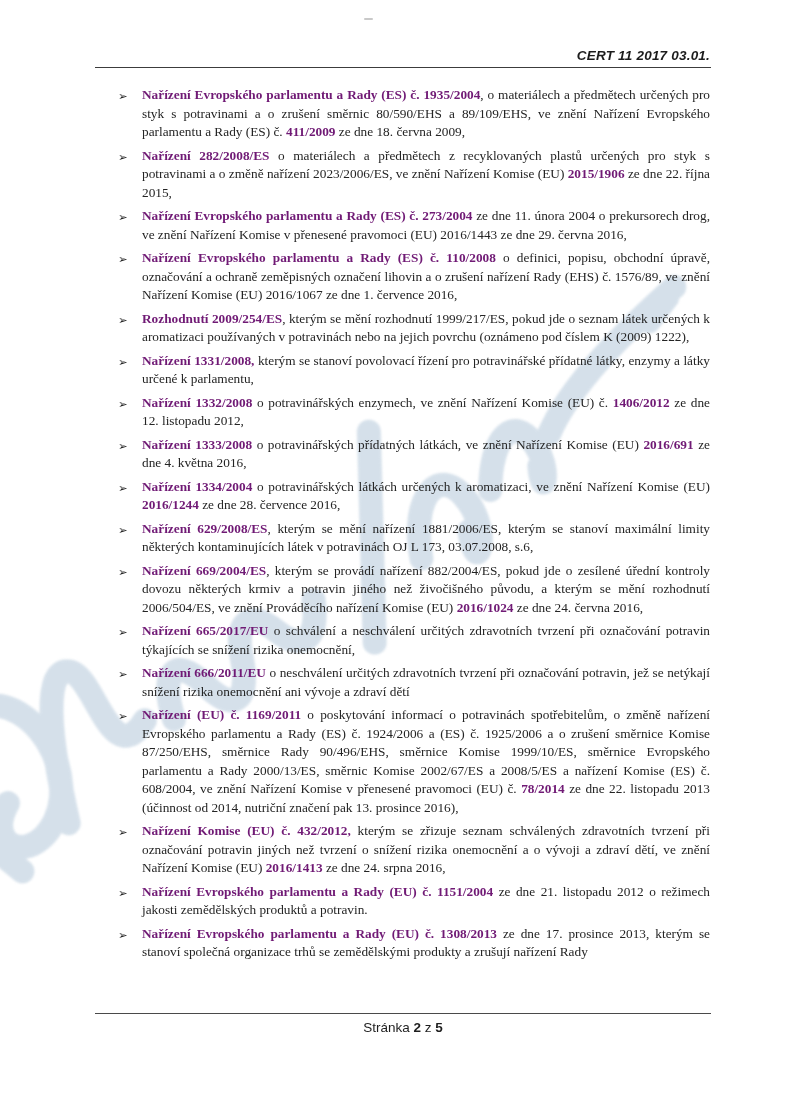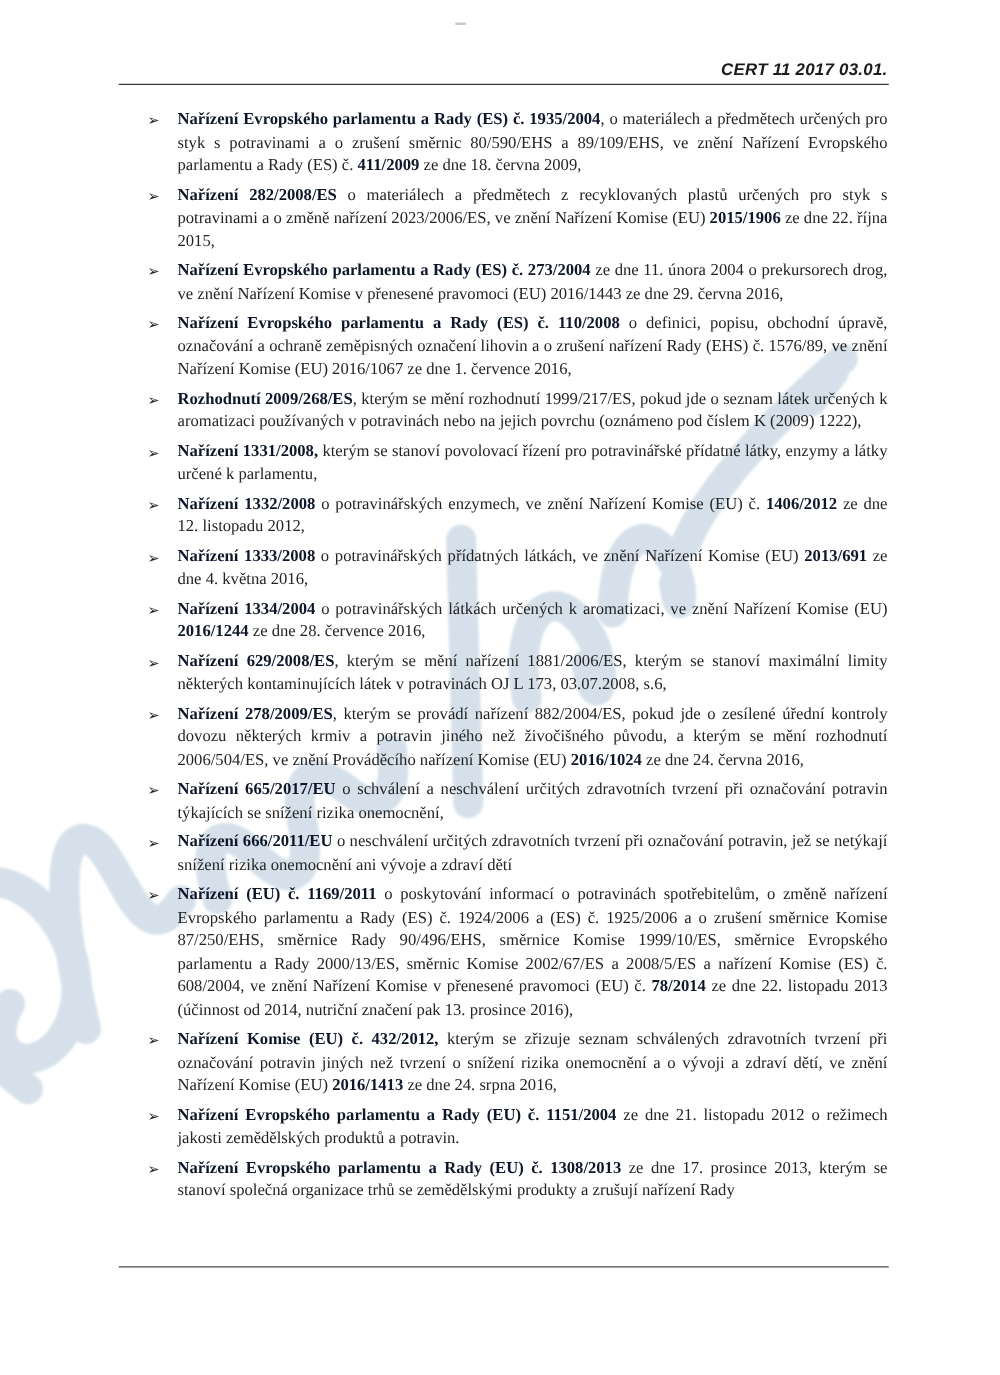--- a/index.html
+++ b/index.html
@@ -54,21 +54,21 @@
     font-size:13.3px;
     line-height:18.5px;
   }
   .bullet {
     flex:0 0 24px; width:24px;
     font-family:"DejaVu Sans", sans-serif;
     font-size:11.5px; color:#222;
     padding-top:1px;
   }
   .itext { flex:1; text-align:justify; }
-  .itext b { font-weight:bold; color:#0f172a; }
+  .itext b { font-weight:bold; color:#701a75; }
 
   
   .footer-rule {
     position:absolute; left:95px; right:89px; top:1013px;
     border-top:1.5px solid #4a4a4a;
   }
   .page-footer {
     position:absolute; left:95px; right:89px; top:1020px;
     text-align:center;
     font-family:"Liberation Sans", sans-serif;
@@ -112,45 +112,45 @@
       <li class="item">
         <span class="bullet">➢</span>
         <span class="itext"><b>Nařízení Evropského parlamentu a Rady (ES) č. 273/2004</b><span> ze dne 11. února 2004 o prekursorech drog, ve znění Nařízení Komise v přenesené pravomoci (EU) 2016/1443 ze dne 29. června 2016,</span></span>
       </li>
       <li class="item">
         <span class="bullet">➢</span>
         <span class="itext"><b>Nařízení Evropského parlamentu a Rady (ES) č. 110/2008</b><span> o definici, popisu, obchodní úpravě, označování a ochraně zeměpisných označení lihovin a o zrušení nařízení Rady (EHS) č. 1576/89, ve znění Nařízení Komise (EU) 2016/1067 ze dne 1. července 2016,</span></span>
       </li>
       <li class="item">
         <span class="bullet">➢</span>
-        <span class="itext"><b>Rozhodnutí 2009/268/ES</b><span>, kterým se mění rozhodnutí 1999/217/ES, pokud jde o seznam látek určených k aromatizaci používaných v potravinách nebo na jejich povrchu (oznámeno pod číslem K (2009) 1222),</span></span>
+        <span class="itext"><b>Rozhodnutí 2009/254/ES</b><span>, kterým se mění rozhodnutí 1999/217/ES, pokud jde o seznam látek určených k aromatizaci používaných v potravinách nebo na jejich povrchu (oznámeno pod číslem K (2009) 1222),</span></span>
       </li>
       <li class="item">
         <span class="bullet">➢</span>
         <span class="itext"><b>Nařízení 1331/2008,</b><span> kterým se stanoví povolovací řízení pro potravinářské přídatné látky, enzymy a látky určené k parlamentu,</span></span>
       </li>
       <li class="item">
         <span class="bullet">➢</span>
         <span class="itext"><b>Nařízení 1332/2008</b><span> o potravinářských enzymech, ve znění Nařízení Komise (EU) č. </span><b>1406/2012</b><span> ze dne 12. listopadu 2012,</span></span>
       </li>
       <li class="item">
         <span class="bullet">➢</span>
-        <span class="itext"><b>Nařízení 1333/2008</b><span> o potravinářských přídatných látkách, ve znění Nařízení Komise (EU) </span><b>2013/691</b><span> ze dne 4. května 2016,</span></span>
+        <span class="itext"><b>Nařízení 1333/2008</b><span> o potravinářských přídatných látkách, ve znění Nařízení Komise (EU) </span><b>2016/691</b><span> ze dne 4. května 2016,</span></span>
       </li>
       <li class="item">
         <span class="bullet">➢</span>
         <span class="itext"><b>Nařízení 1334/2004</b><span> o potravinářských látkách určených k aromatizaci, ve znění Nařízení Komise (EU) </span><b>2016/1244</b><span> ze dne 28. července 2016,</span></span>
       </li>
       <li class="item">
         <span class="bullet">➢</span>
         <span class="itext"><b>Nařízení 629/2008/ES</b><span>, kterým se mění nařízení 1881/2006/ES, kterým se stanoví maximální limity některých kontaminujících látek v potravinách  OJ L 173, 03.07.2008, s.6,</span></span>
       </li>
       <li class="item">
         <span class="bullet">➢</span>
-        <span class="itext"><b>Nařízení 278/2009/ES</b><span>, kterým se provádí nařízení  882/2004/ES, pokud jde o zesílené úřední kontroly dovozu některých krmiv a potravin jiného než živočišného původu, a kterým se mění rozhodnutí 2006/504/ES, ve znění Prováděcího nařízení Komise (EU) </span><b>2016/1024</b><span> ze dne 24. června 2016,</span></span>
+        <span class="itext"><b>Nařízení 669/2004/ES</b><span>, kterým se provádí nařízení  882/2004/ES, pokud jde o zesílené úřední kontroly dovozu některých krmiv a potravin jiného než živočišného původu, a kterým se mění rozhodnutí 2006/504/ES, ve znění Prováděcího nařízení Komise (EU) </span><b>2016/1024</b><span> ze dne 24. června 2016,</span></span>
       </li>
       <li class="item">
         <span class="bullet">➢</span>
         <span class="itext"><b>Nařízení 665/2017/EU</b><span> o schválení a neschválení určitých zdravotních tvrzení při označování potravin týkajících se snížení rizika onemocnění,</span></span>
       </li>
       <li class="item">
         <span class="bullet">➢</span>
         <span class="itext"><b>Nařízení 666/2011/EU</b><span> o neschválení určitých zdravotních tvrzení při označování potravin, jež se netýkají snížení rizika onemocnění ani vývoje a zdraví dětí</span></span>
       </li>
       <li class="item">
@@ -165,14 +165,20 @@
         <span class="bullet">➢</span>
         <span class="itext"><b>Nařízení Evropského parlamentu a Rady (EU) č. 1151/2004</b><span> ze dne 21. listopadu 2012 o režimech jakosti zemědělských produktů a potravin.</span></span>
       </li>
       <li class="item">
         <span class="bullet">➢</span>
         <span class="itext"><b>Nařízení Evropského parlamentu a Rady (EU) č. 1308/2013</b><span> ze dne 17. prosince 2013, kterým se stanoví společná organizace trhů se zemědělskými produkty a zrušují nařízení Rady</span></span>
       </li>
     </ol>
 
   <div class="footer-rule"></div>
+  <div class="page-footer">
+    <span>Stránka</span>
+    <b>2</b>
+    <span>z</span>
+    <b>5</b>
+  </div>
 
 </div>
 
 </body></html>

